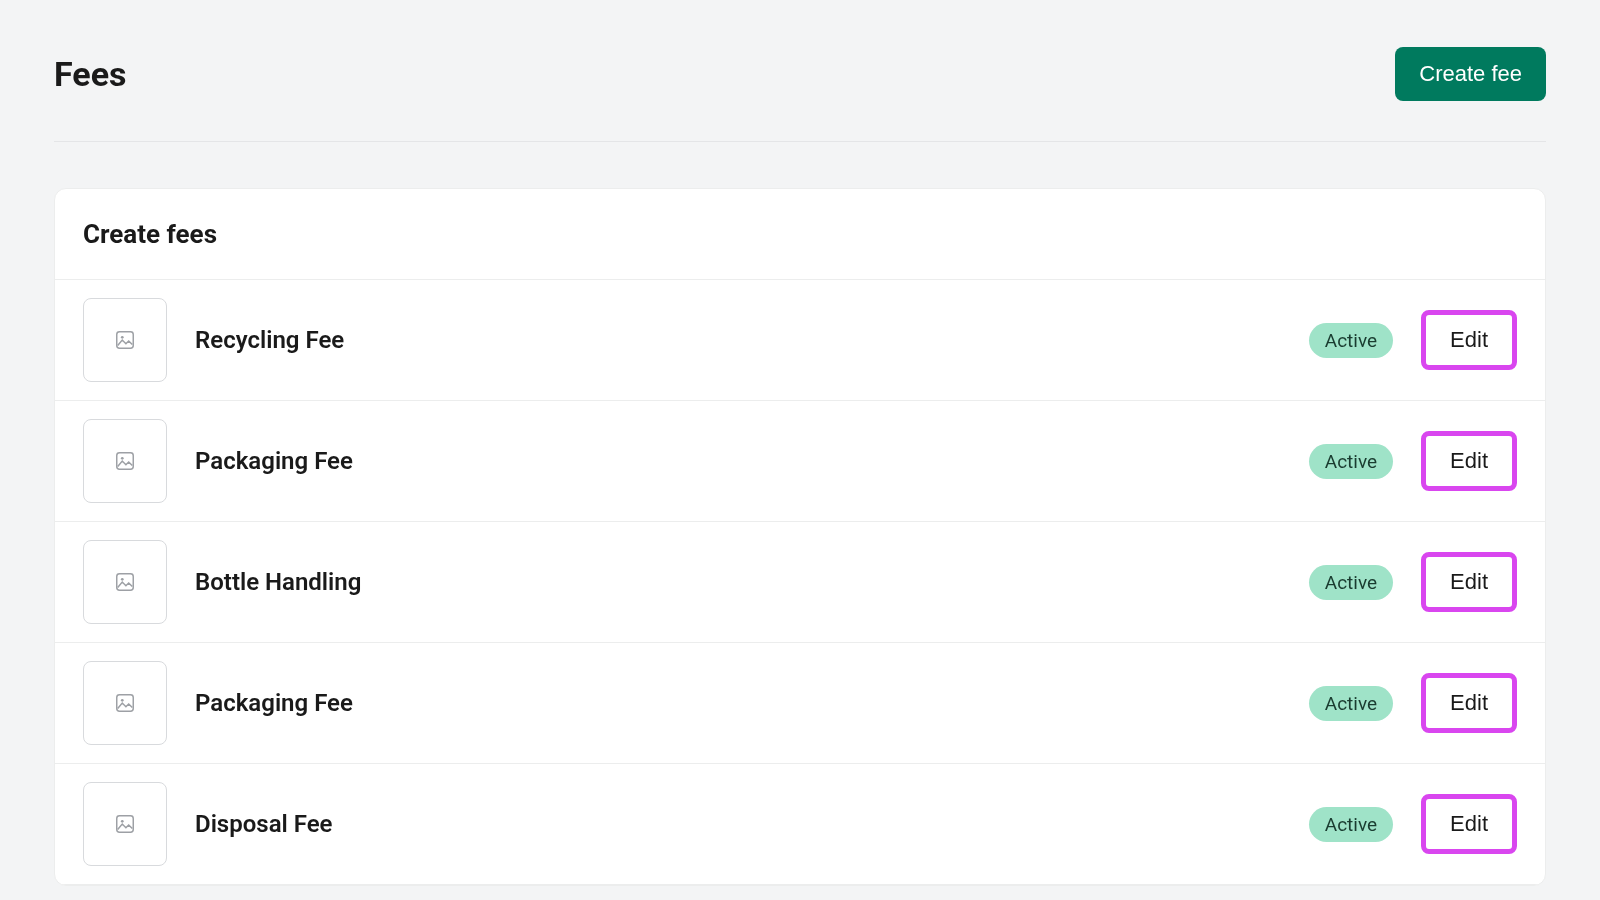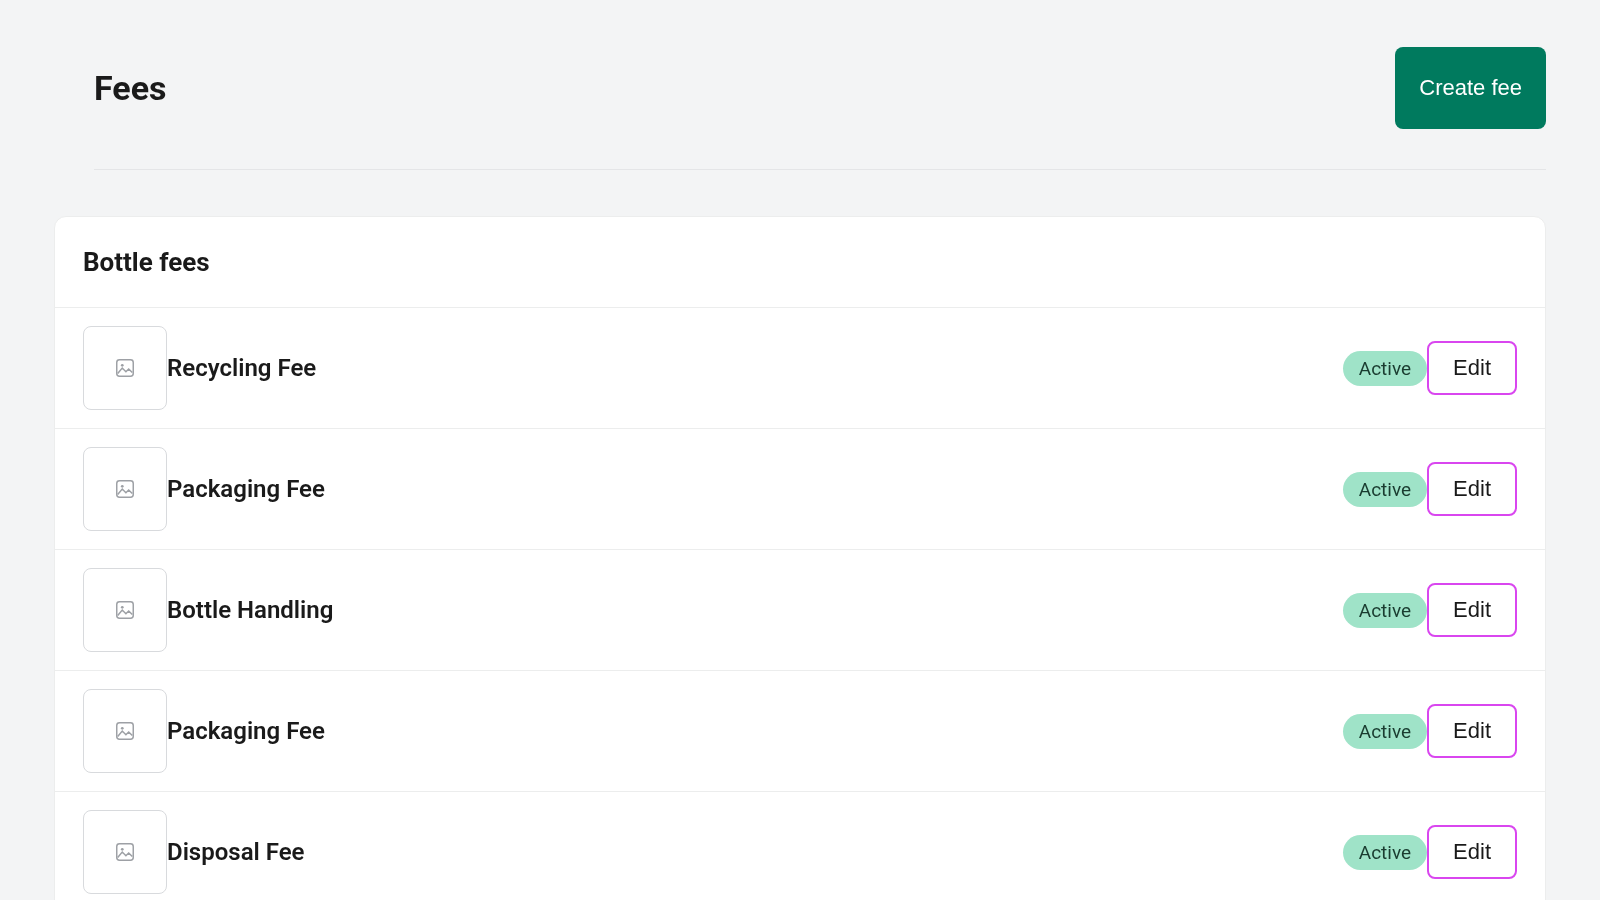--- a/index.html
+++ b/index.html
@@ -17,33 +17,32 @@
   }
   .page {
     padding: 47px 54px 0 54px;
   }
   .header {
     display: flex;
     justify-content: space-between;
     align-items: center;
     padding-bottom: 40px;
     border-bottom: 1px solid #e4e5e7;
-    margin-left: 40px;
   }
   .page-title {
     font-size: 34px;
     font-weight: 700;
     color: #1a1a1a;
   }
   .create-btn {
     background: #007a5e;
     color: #ffffff;
     border: none;
     border-radius: 8px;
-    padding: 28px 24px;
+    padding: 14px 24px;
     font-size: 22px;
     font-weight: 500;
     cursor: pointer;
   }
   .card {
     background: #ffffff;
     border-radius: 12px;
     margin-top: 46px;
     overflow: hidden;
     border: 1px solid #eceded;
@@ -55,20 +54,21 @@
   .card-title {
     font-size: 26px;
     font-weight: 700;
     color: #1a1a1a;
   }
   .fee-row {
     display: flex;
     align-items: center;
     padding: 18px 28px;
     border-bottom: 1px solid #eceded;
+    gap: 28px;
   }
   .fee-thumb {
     width: 84px;
     height: 84px;
     border: 1px solid #d8dadd;
     border-radius: 8px;
     display: flex;
     align-items: center;
     justify-content: center;
     flex-shrink: 0;
@@ -90,42 +90,42 @@
   .status-pill {
     background: #9fe3c8;
     color: #1a3c30;
     font-size: 19px;
     font-weight: 400;
     padding: 6px 16px;
     border-radius: 999px;
   }
   .edit-btn {
     background: #ffffff;
-    border: 2px solid #d946ef;
+    border: 5px solid #d946ef;
     border-radius: 8px;
     padding: 12px 24px;
     font-size: 22px;
     font-weight: 500;
     color: #1a1a1a;
     cursor: pointer;
   }
 </style>
 </head>
 <body>
 
 <div class="page">
 
   <div class="header">
     <h1 class="page-title">Fees</h1>
     <button class="create-btn">Create fee</button>
   </div>
 
   <div class="card">
     <div class="card-header">
-      <h2 class="card-title">Bottle fees</h2>
+      <h2 class="card-title">Create fees</h2>
     </div>
 
     <div id="fee-list">
         <div class="fee-row">
           <div class="fee-thumb">
 <svg viewBox="0 0 24 24">
   <rect x="3" y="3" width="18" height="18" rx="3" ry="3"></rect>
   <circle cx="9" cy="9" r="1.5" fill="#9da0a5" stroke="none"></circle>
   <path d="M4 18 L9 12 L13 16 L16 13 L20 17"></path>
 </svg>

